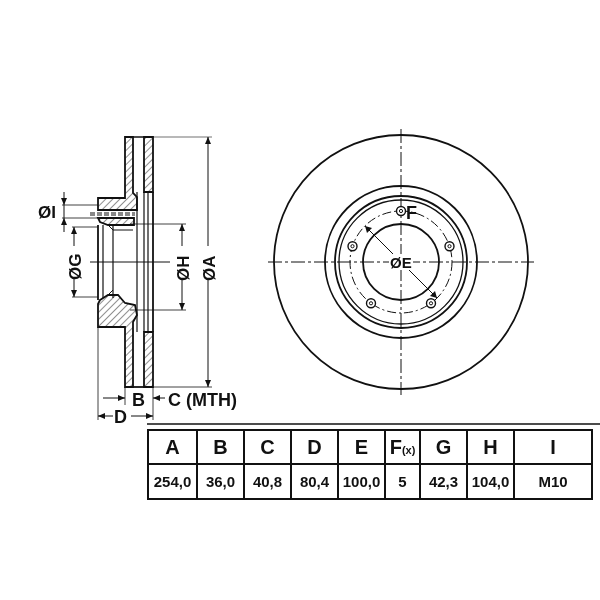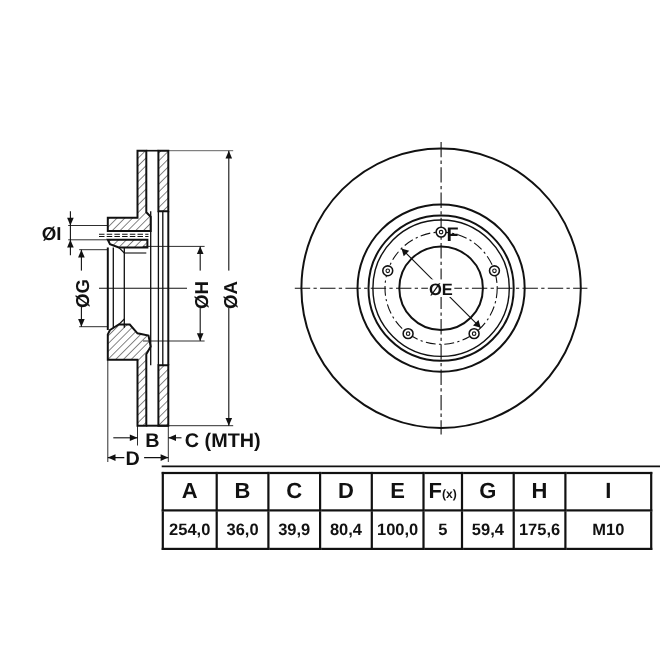--- a/index.html
+++ b/index.html
@@ -153,22 +153,22 @@
     <td style="width:45px"><span>D</span></td>
     <td style="width:45px"><span>E</span></td>
     <td style="width:33px"><span>F</span><span class="sub">(x)</span></td>
     <td style="width:45px"><span>G</span></td>
     <td style="width:45px"><span>H</span></td>
     <td style="width:76px"><span>I</span></td>
   </tr>
   <tr class="val">
     <td>254,0</td>
     <td>36,0</td>
-    <td>39,9</td>
+    <td>40,8</td>
     <td>80,4</td>
     <td>100,0</td>
     <td>5</td>
-    <td>59,4</td>
-    <td>175,6</td>
+    <td>42,3</td>
+    <td>104,0</td>
     <td>M10</td>
   </tr>
 </tbody>
   </table>
 
 </body></html>

